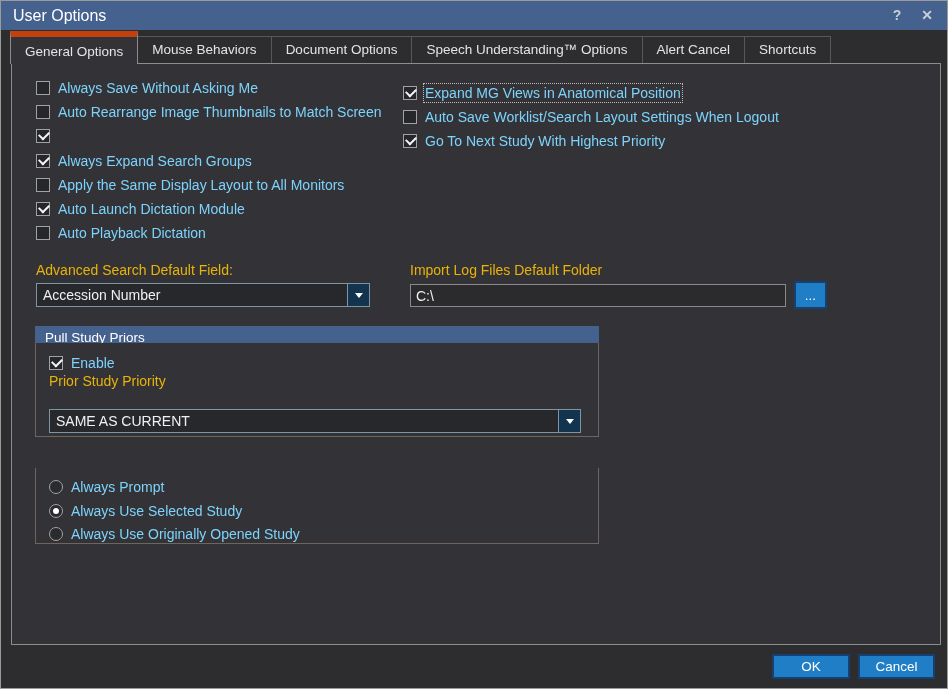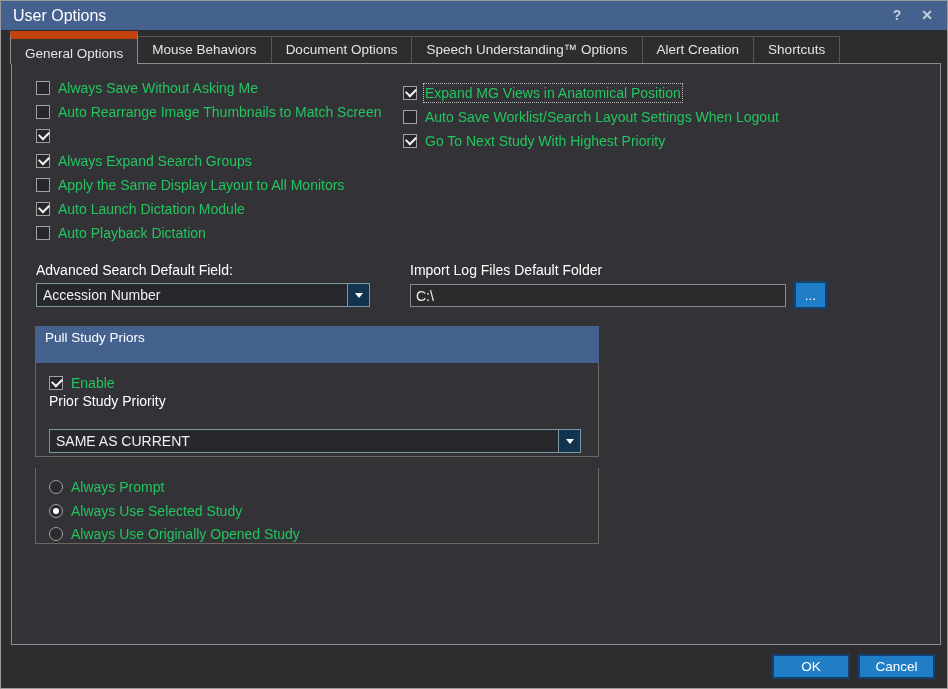--- a/index.html
+++ b/index.html
@@ -19,65 +19,65 @@
   .title-icons{margin-left:auto;margin-right:14px;display:flex;gap:20px;}
   .title-icon{font-size:14px;font-weight:bold;color:#c7cfdb;cursor:default;line-height:29px;}
   
   .tabstrip{position:absolute;left:10px;top:29px;height:33px;display:flex;align-items:flex-end;z-index:3;}
   .tab{
     height:27px;line-height:25px;padding:0 14px;font-size:13.5px;color:#e4e4e4;
     background:#2d2d30;border:1px solid #585858;border-bottom:none;margin-left:-1px;white-space:nowrap;
   }
   .tab.active{
     height:33px;line-height:30px;background:#333337;
-    border-top:8px solid #c2410c;border-left:1px solid #8c8c8c;border-right:1px solid #8c8c8c;
+    border-top:6px solid #c2410c;border-left:1px solid #8c8c8c;border-right:1px solid #8c8c8c;
     margin-bottom:-1px;position:relative;z-index:4;
   }
   
   .panel{
     position:absolute;left:10px;top:62px;width:930px;height:582px;
     background:#333337;border:1px solid #8c8c8c;z-index:1;
   }
   
   .cb{position:absolute;display:flex;align-items:center;height:17px;}
   .checkbox{
     width:14px;height:14px;border:1px solid #a2a2a2;background:#26272a;position:relative;flex:none;
   }
   .checkbox.checked::after{
     content:"";position:absolute;left:2px;top:1px;width:8px;height:5px;
     border-left:2px solid #f4f4f4;border-bottom:2px solid #f4f4f4;transform:rotate(-45deg);
   }
   .radio{width:14px;height:14px;border:1px solid #a2a2a2;border-radius:50%;background:#2a2b2e;position:relative;flex:none;}
   .radio.selected::after{
     content:"";position:absolute;left:3px;top:3px;width:6px;height:6px;border-radius:50%;background:#ffffff;
   }
-  .cb-label{margin-left:8px;font-size:14px;color:#22c55e;white-space:nowrap;}
+  .cb-label{margin-left:8px;font-size:14px;color:#7dd3fc;white-space:nowrap;}
   .focus-dotted{outline:1px dotted #bcbcbc;outline-offset:1px;}
   
-  .field-label{position:absolute;font-size:14px;color:#ffffff;white-space:nowrap;}
+  .field-label{position:absolute;font-size:14px;color:#eab308;white-space:nowrap;}
   
   .combo{position:absolute;display:flex;height:24px;border:1px solid #8095a3;background:#26282b;}
   .combo-value{flex:1;font-size:14px;line-height:22px;padding-left:6px;color:#f0f0f0;overflow:hidden;white-space:nowrap;}
   .combo-btn{width:22px;background:#12344e;border-left:1px solid #8095a3;display:flex;align-items:center;justify-content:center;cursor:default;}
   .combo-arrow{width:0;height:0;border-left:4px solid transparent;border-right:4px solid transparent;border-top:5px solid #ffffff;}
   
   .textfield{
     position:absolute;border:1px solid #8a8a8a;background:#2b2b2e;color:#efefef;
     font-size:14px;padding:0 5px;font-family:inherit;outline:none;
   }
   
   .btn-blue{
     position:absolute;background:#1f7ec6;border:2px solid #16406f;color:#ffffff;
     font-size:13.5px;display:flex;align-items:center;justify-content:center;
     font-family:inherit;cursor:default;
   }
   
   .group{position:absolute;width:564px;}
   .group-header{
-    height:37px;background:#45618e;color:#ffffff;font-size:13.5px;line-height:23px;
+    height:17px;background:#45618e;color:#ffffff;font-size:13.5px;line-height:23px;
     padding-left:10px;white-space:nowrap;
   }
   .group-body{position:relative;border:1px solid #6e655e;border-top:none;background:#333337;}
   
   .footer{position:absolute;left:0;right:0;bottom:0;height:44px;background:#2d2d30;}
 </style>
 </head>
 <body>
 
 <div class="window">
@@ -88,21 +88,21 @@
       <span class="title-icon">?</span>
       <span class="title-icon">✕</span>
     </span>
   </div>
 
   <div class="tabstrip">
     <div class="tab active">General Options</div>
     <div class="tab">Mouse Behaviors</div>
     <div class="tab">Document Options</div>
     <div class="tab">Speech Understanding™ Options</div>
-    <div class="tab">Alert Creation</div>
+    <div class="tab">Alert Cancel</div>
     <div class="tab">Shortcuts</div>
   </div>
 
   <div class="panel">
 
     <div class="cb" style="left:24px;top:15px">
       <span class="checkbox"></span>
       <span class="cb-label">Always Save Without Asking Me</span>
     </div>
     <div class="cb" style="left:24px;top:39px">

